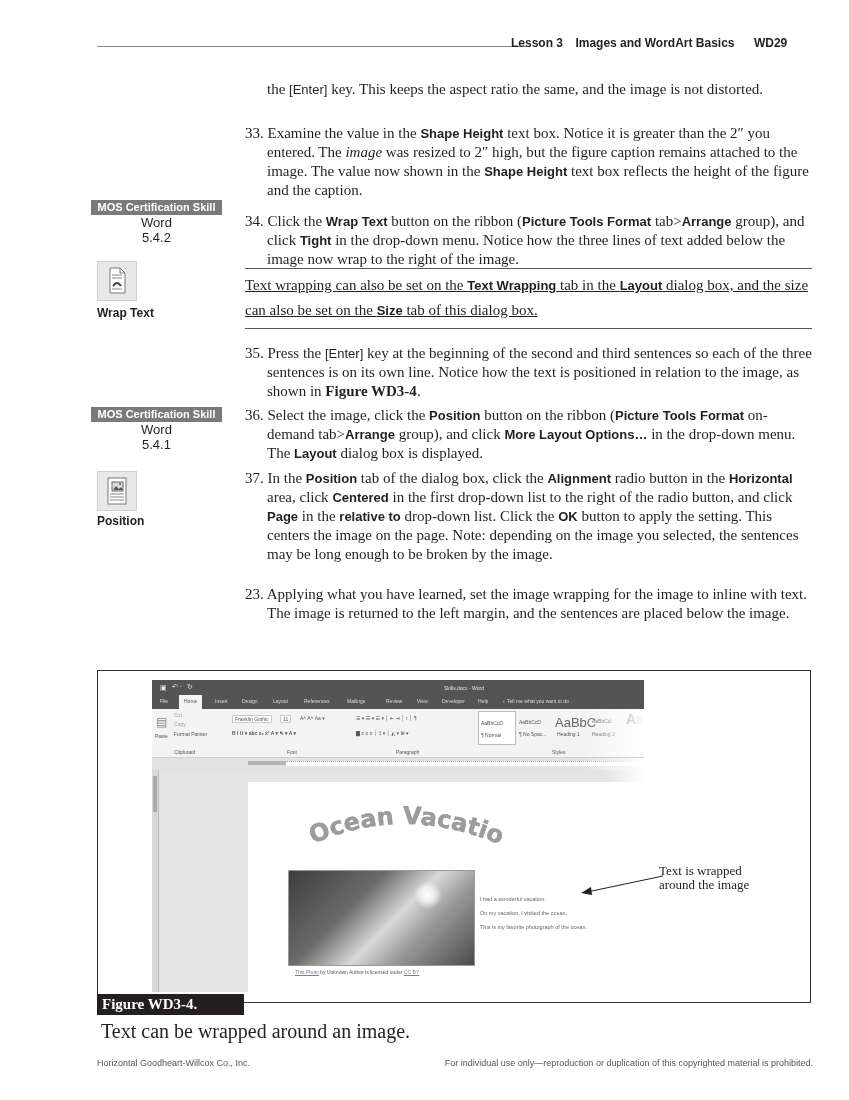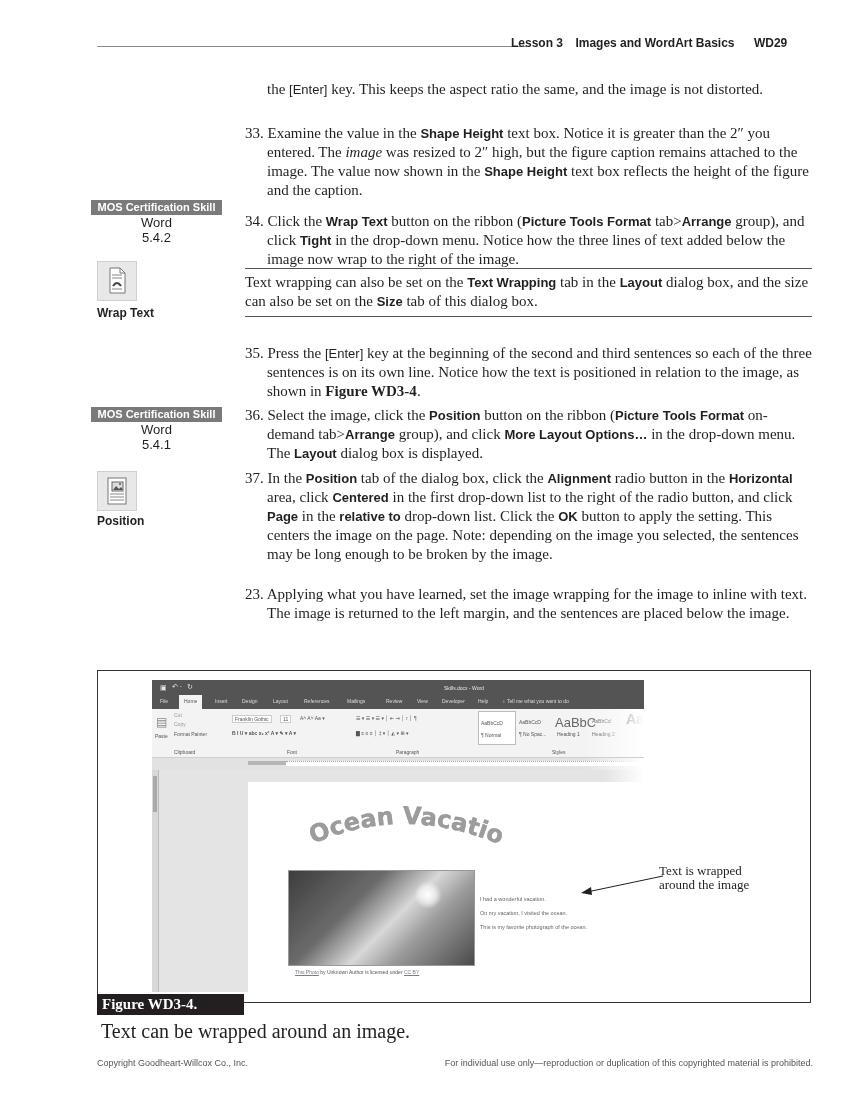--- a/index.html
+++ b/index.html
@@ -22,21 +22,21 @@
   .mos { position:absolute; left:91px; width:131px; text-align:center; }
   .mos .badge { background:#7a7a7a; color:#fff; font-family:"Liberation Sans",sans-serif; font-weight:bold; font-size:11px; height:15px; line-height:15px; }
   .mos .t { font-family:"Liberation Sans",sans-serif; font-size:13px; line-height:15px; color:#231f20; }
 
   .icon-box { position:absolute; left:97px; width:40px; height:40px; background:#e8e8e8; border:1px solid #d0d0d0; box-sizing:border-box; }
   .icon-lbl { position:absolute; left:97px; font-family:"Liberation Sans",sans-serif; font-weight:bold; font-size:12px; color:#231f20; }
 
   
   .tip { position:absolute; left:245px; width:567px; top:268px; border-top:1.5px solid #555; border-bottom:1.5px solid #555; padding:4px 0 5px 0; }
   .tip .h { font-family:"Liberation Serif",serif; font-weight:bold; font-size:16px; line-height:18px; }
-  .tip .b { font-family:"Liberation Serif",serif; font-size:15px; line-height:19px; }
+  .tip .b { font-family:"Liberation Serif",serif; font-size:15px; line-height:25px;text-decoration:underline; }
 
   
   .fig-frame { position:absolute; left:97px; top:670px; width:714px; height:333px; border:1.5px solid #333; box-sizing:border-box; }
   .fig-label { position:absolute; left:97px; top:994px; width:147px; height:21px; background:#231f20; color:#fff; font-family:"Liberation Serif",serif; font-weight:bold; font-size:15px; line-height:21px; padding-left:5px; box-sizing:border-box; }
   .fig-caption { position:absolute; left:101px; top:1020px; font-family:"Liberation Serif",serif; font-size:20px; color:#231f20; }
 
   .word { position:absolute; left:152px; top:680px; width:492px; height:312px; overflow:hidden; }
   .titlebar { position:absolute; left:0; top:0; width:100%; height:15px; background:#545454; }
   .tabsbar { position:absolute; left:0; top:15px; width:100%; height:14px; background:#545454; }
   .ribbon { position:absolute; left:0; top:29px; width:100%; height:38px; background:#f3f3f3; border-bottom:1px solid #d6d6d6; }
@@ -233,14 +233,14 @@
   <polygon points="6,23 16,17 17,25" fill="#231f20"></polygon>
 </svg>
 <div class="callout">
   <div>Text is wrapped</div>
   <div>around the image</div>
 </div>
 
 <div class="fig-label">Figure WD3-4.</div>
 <div class="fig-caption">Text can be wrapped around an image.</div>
 
-<div class="footer-l">Copyright Goodheart-Willcox Co., Inc.</div>
+<div class="footer-l">Horizontal Goodheart-Willcox Co., Inc.</div>
 <div class="footer-r">For individual use only—reproduction or duplication of this copyrighted material is prohibited.</div>
 
 </body></html>

